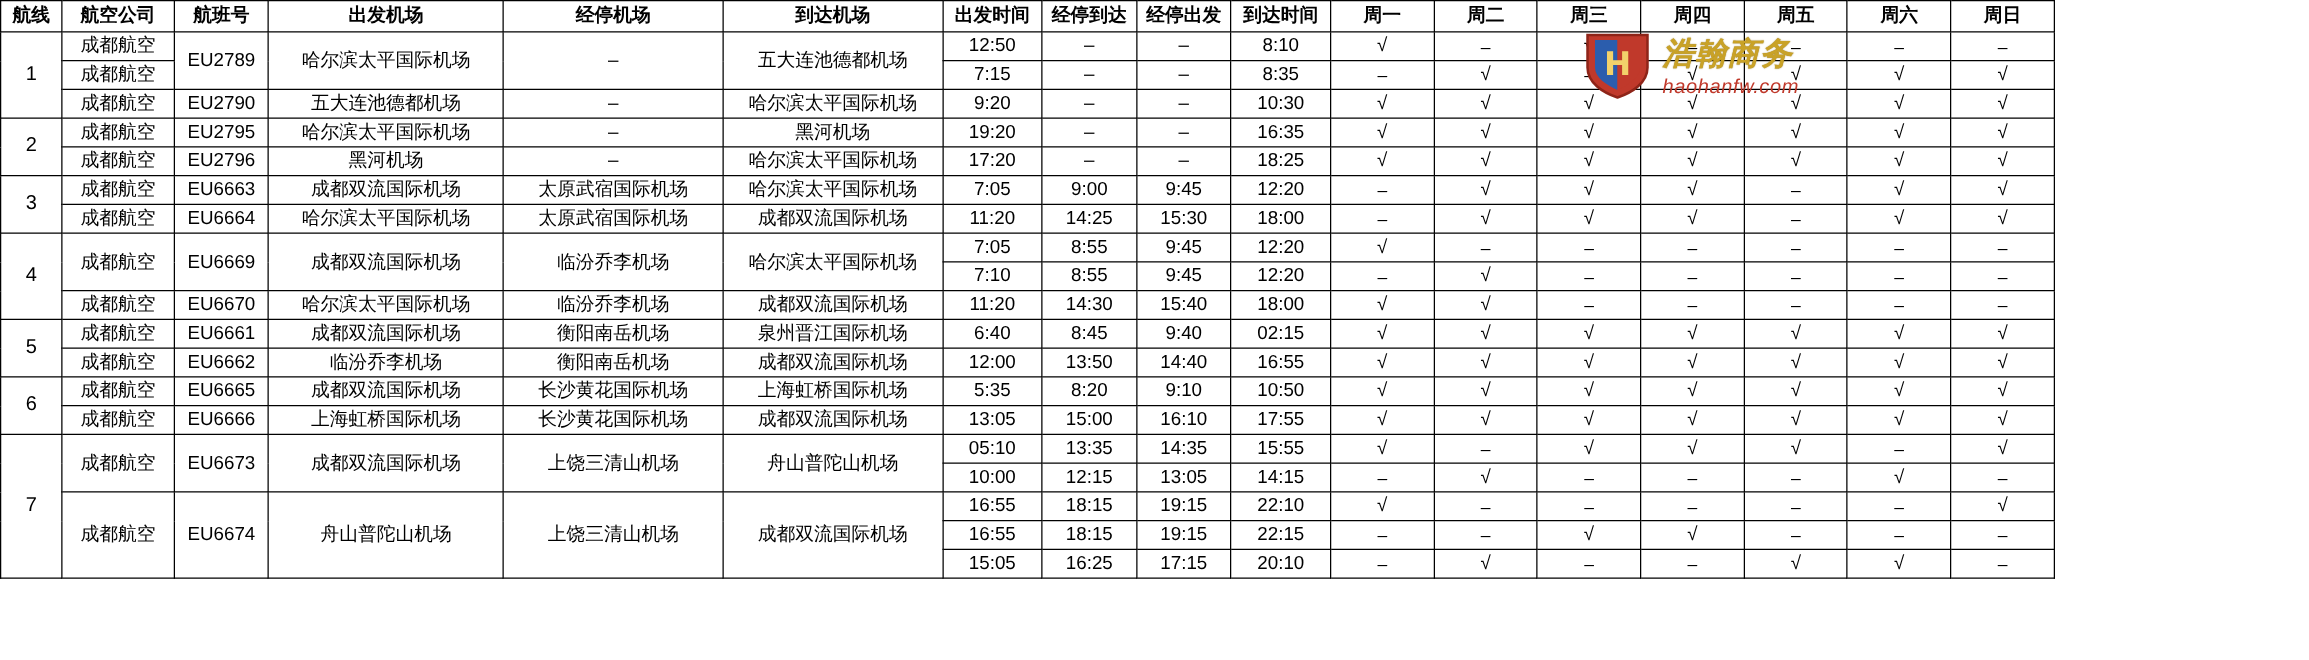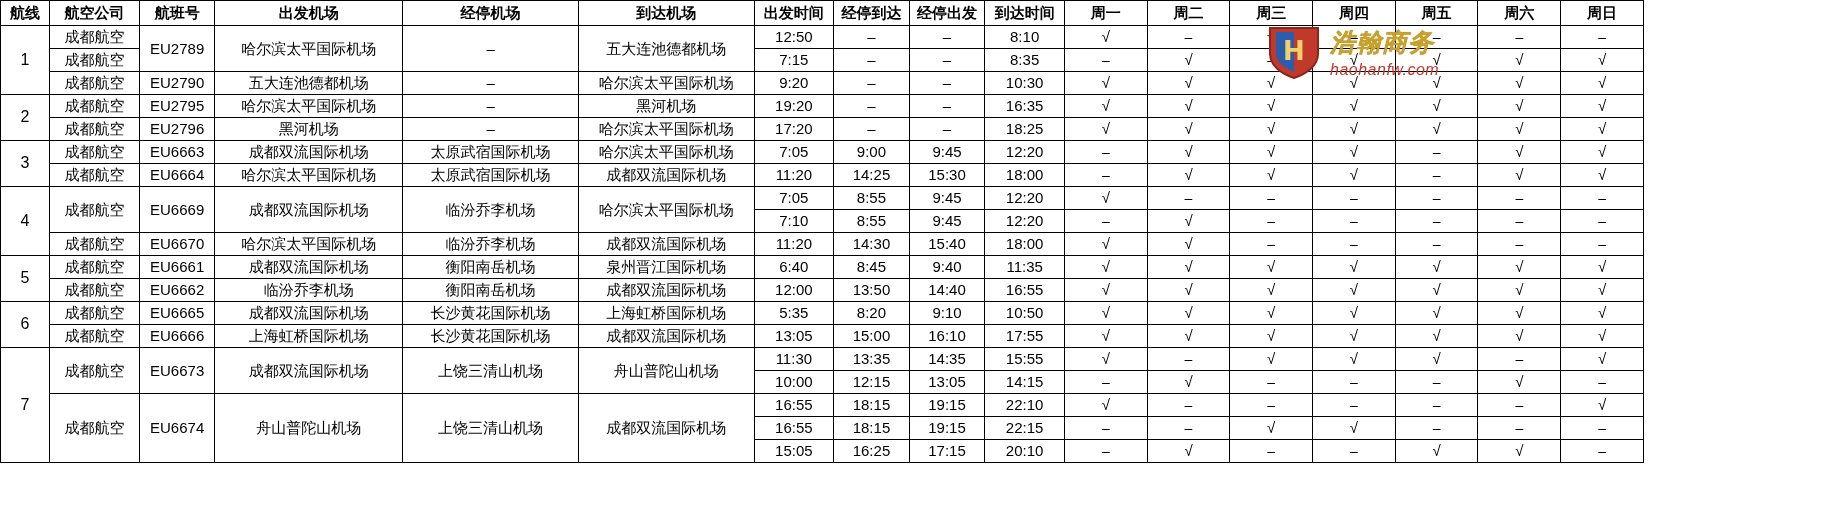--- a/index.html
+++ b/index.html
@@ -325,21 +325,21 @@
       <tr>
         <td rowspan="2" class="route-no">5</td>
         <td>成都航空</td>
         <td>EU6661</td>
         <td>成都双流国际机场</td>
         <td>衡阳南岳机场</td>
         <td>泉州晋江国际机场</td>
         <td>6:40</td>
         <td>8:45</td>
         <td>9:40</td>
-        <td>11:35</td>
+        <td>02:15</td>
         <td class="check">√</td>
         <td class="check">√</td>
         <td class="check">√</td>
         <td class="check">√</td>
         <td class="check">√</td>
         <td class="check">√</td>
         <td class="check">√</td>
       </tr>
       <tr>
         <td>成都航空</td>
@@ -396,21 +396,21 @@
         <td class="check">√</td>
         <td class="check">√</td>
       </tr>
       <tr>
         <td rowspan="5" class="route-no">7</td>
         <td rowspan="2">成都航空</td>
         <td rowspan="2">EU6673</td>
         <td rowspan="2">成都双流国际机场</td>
         <td rowspan="2">上饶三清山机场</td>
         <td rowspan="2">舟山普陀山机场</td>
-        <td>11:30</td>
+        <td>05:10</td>
         <td>13:35</td>
         <td>14:35</td>
         <td>15:55</td>
         <td class="check">√</td>
         <td class="dash">–</td>
         <td class="check">√</td>
         <td class="check">√</td>
         <td class="check">√</td>
         <td class="dash">–</td>
         <td class="check">√</td>

